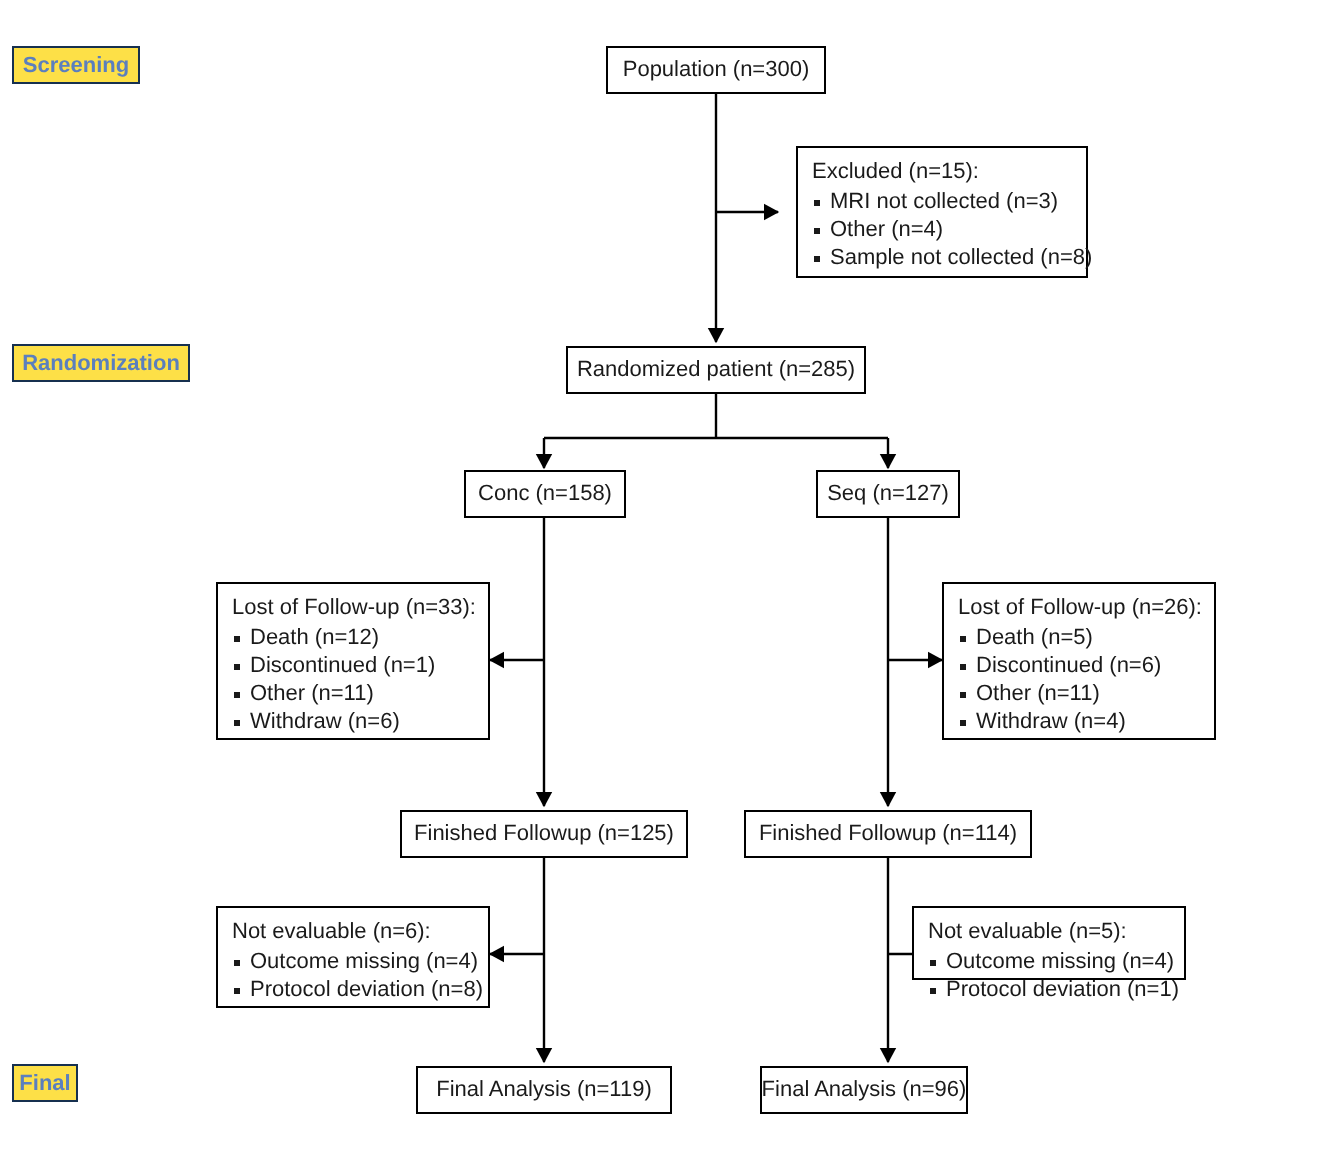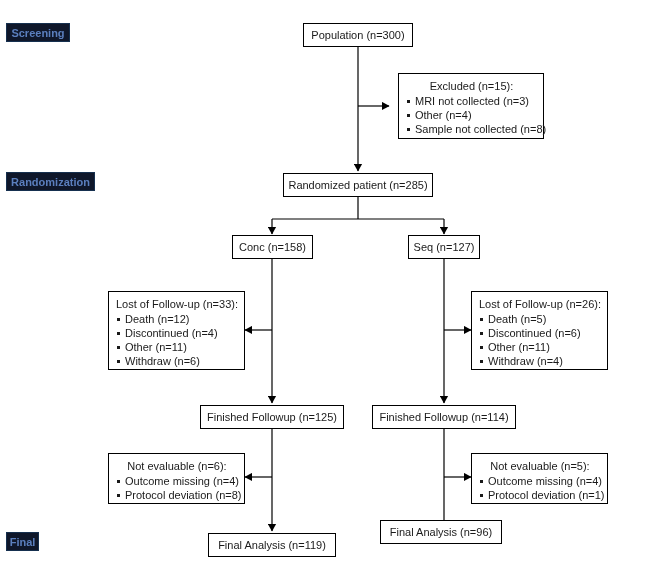--- a/index.html
+++ b/index.html
@@ -38,21 +38,20 @@
     align-items: center;
     justify-content: center;
     padding: 11px 6px;
   }
   .node.listbox {
     padding: 5px 6px 5px 7px;
   }
   .node .head {
     display: block;
     margin-bottom: 1px;
-    text-align: center;
   }
   .node ul {
     list-style: none;
     margin: 0;
     padding: 0;
   }
   .node ul li {
     position: relative;
     padding-left: 9px;
     line-height: 14px;
@@ -62,21 +61,21 @@
     position: absolute;
     left: 1px;
     top: 6px;
     width: 3px;
     height: 3px;
     background: #1a1a1a;
   }
   .phase {
     position: absolute;
     box-sizing: border-box;
-    background: #0f172a;
+    background: #fde047;
     border: 1px solid #16304f;
     color: #5b7fbe;
     font-size: 11px;
     font-weight: bold;
     display: flex;
     align-items: center;
     justify-content: center;
     padding: 0 6px;
     white-space: nowrap;
   }
@@ -144,21 +143,21 @@
   <div class="node single" style="left:283px; top:173px; width:150px; height:22px;">Randomized patient (n=285)</div>
 
   <div class="node single" style="left:232px; top:235px; width:81px; height:22px;">Conc (n=158)</div>
 
   <div class="node single" style="left:408px; top:235px; width:72px; height:22px;">Seq (n=127)</div>
 
   <div class="node listbox" style="left:108px; top:291px; width:137px; height:79px;">
     <span class="head">Lost of Follow-up (n=33):</span>
     <ul>
       <li>Death (n=12)</li>
-      <li>Discontinued (n=4)</li>
+      <li>Discontinued (n=1)</li>
       <li>Other (n=11)</li>
       <li>Withdraw (n=6)</li>
     </ul>
   </div>
 
   <div class="node listbox" style="left:471px; top:291px; width:137px; height:79px;">
     <span class="head">Lost of Follow-up (n=26):</span>
     <ul>
       <li>Death (n=5)</li>
       <li>Discontinued (n=6)</li>
@@ -172,25 +171,25 @@
   <div class="node single" style="left:372px; top:405px; width:144px; height:22px;">Finished Followup (n=114)</div>
 
   <div class="node listbox" style="left:108px; top:453px; width:137px; height:51px;">
     <span class="head">Not evaluable (n=6):</span>
     <ul>
       <li>Outcome missing (n=4)</li>
       <li>Protocol deviation (n=8)</li>
     </ul>
   </div>
 
-  <div class="node listbox" style="left:471px; top:453px; width:137px; height:51px;">
+  <div class="node listbox" style="left:456px; top:453px; width:137px; height:37px;">
     <span class="head">Not evaluable (n=5):</span>
     <ul>
       <li>Outcome missing (n=4)</li>
       <li>Protocol deviation (n=1)</li>
     </ul>
   </div>
 
   <div class="node single" style="left:208px; top:533px; width:128px; height:22px;">Final Analysis (n=119)</div>
 
-  <div class="node single" style="left:380px; top:520px; width:122px; height:22px;">Final Analysis (n=96)</div>
+  <div class="node single" style="left:380px; top:533px; width:104px; height:22px;">Final Analysis (n=96)</div>
 
 </div>
 
 </body></html>

